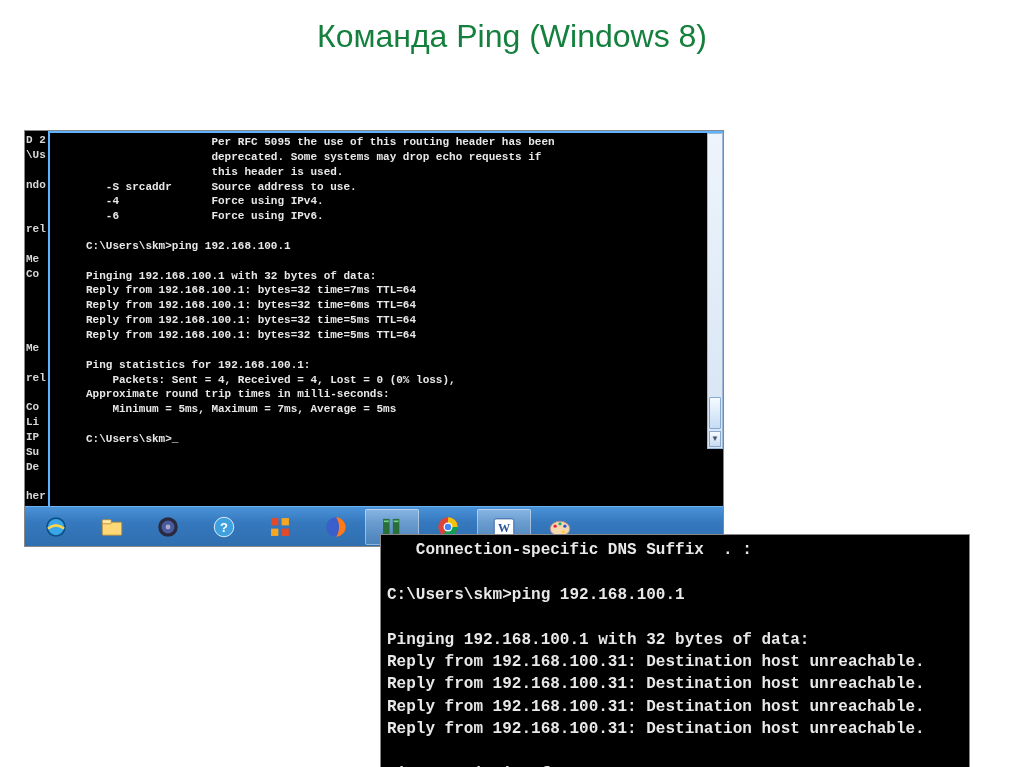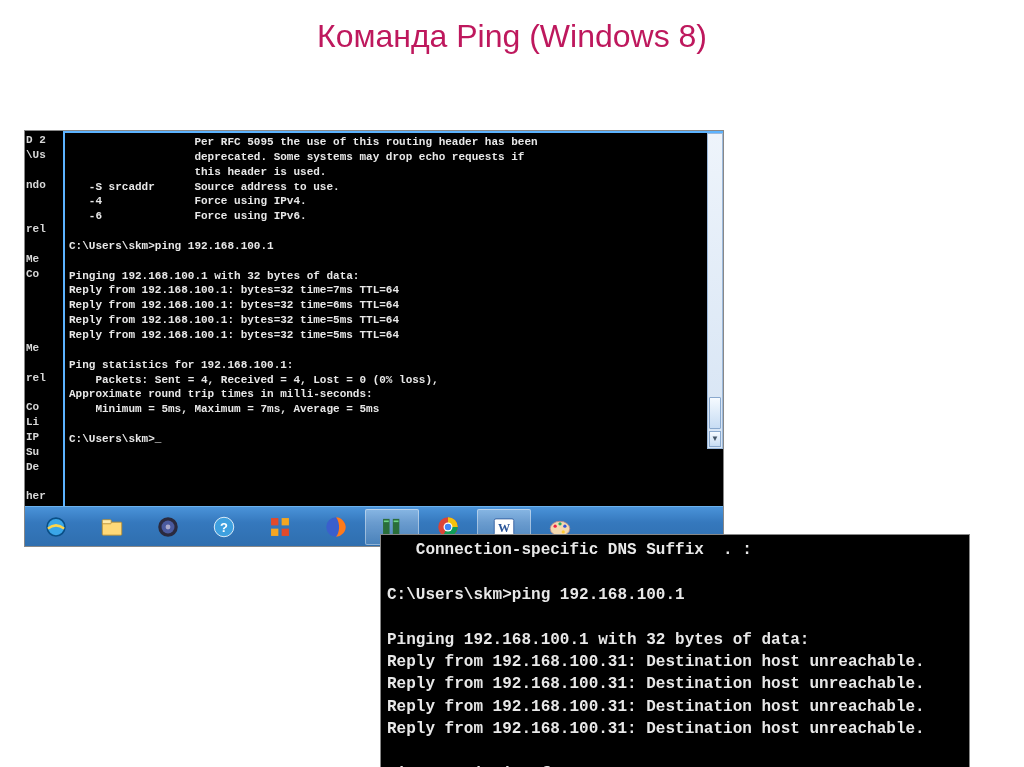--- a/index.html
+++ b/index.html
@@ -5,21 +5,21 @@
   * { margin: 0; padding: 0; box-sizing: border-box; }
   body {
     background: #ffffff;
     width: 1024px;
     height: 767px;
     font-family: Arial, sans-serif;
     position: relative;
   }
   .title {
     font-size: 32px;
-    color: #be185d;
+    color: #15803d;
     text-align: center;
     padding: 18px 0 22px 0;
   }
   .terminal-wrapper {
     position: absolute;
     border: 1px solid #888;
   }
   .terminal1 {
     left: 24px;
     top: 130px;
@@ -30,21 +30,21 @@
     color: #e8e8e8;
     font-family: "Courier New", monospace;
     font-size: 11px;
     font-weight: bold;
     line-height: 1.35;
     padding: 2px 4px;
     white-space: pre;
     overflow: hidden;
   }
   .side-strip {
-    width: 38px;
+    width: 23px;
     background: #000;
     color: #d8d8d8;
     font-family: "Courier New", monospace;
     font-size: 11px;
     font-weight: bold;
     line-height: 1.35;
     padding: 2px 1px;
     white-space: pre;
   }
   .t1-row { display: flex; }
@@ -133,21 +133,21 @@
 rel
 
 Co
 Li
 IP
 Su
 De
 
 her</div>
     <div class="t1-main">
-      <div style="display:flex;">
+      <div style="display:flex;margin-left:32px;">
         <div class="terminal" style="flex:1" id="term1">                   Per RFC 5095 the use of this routing header has been
                    deprecated. Some systems may drop echo requests if
                    this header is used.
    -S srcaddr      Source address to use.
    -4              Force using IPv4.
    -6              Force using IPv6.
 
 C:\Users\skm&gt;ping 192.168.100.1
 
 Pinging 192.168.100.1 with 32 bytes of data:

